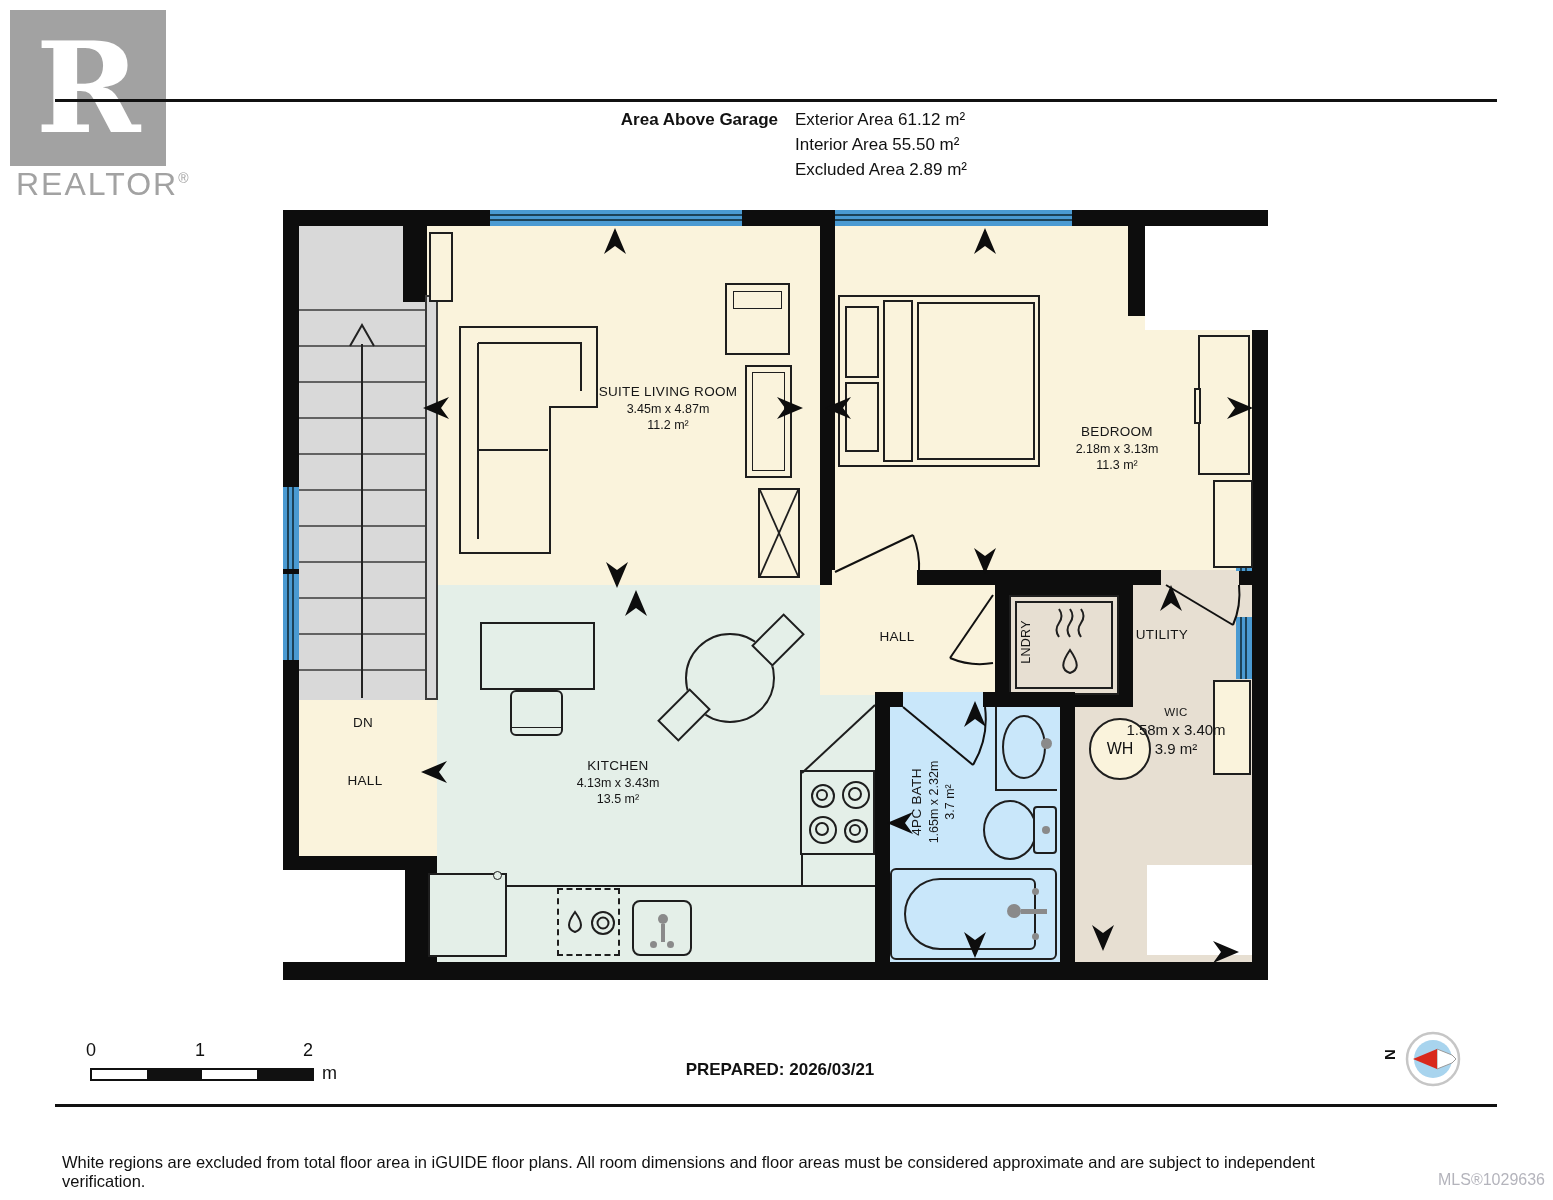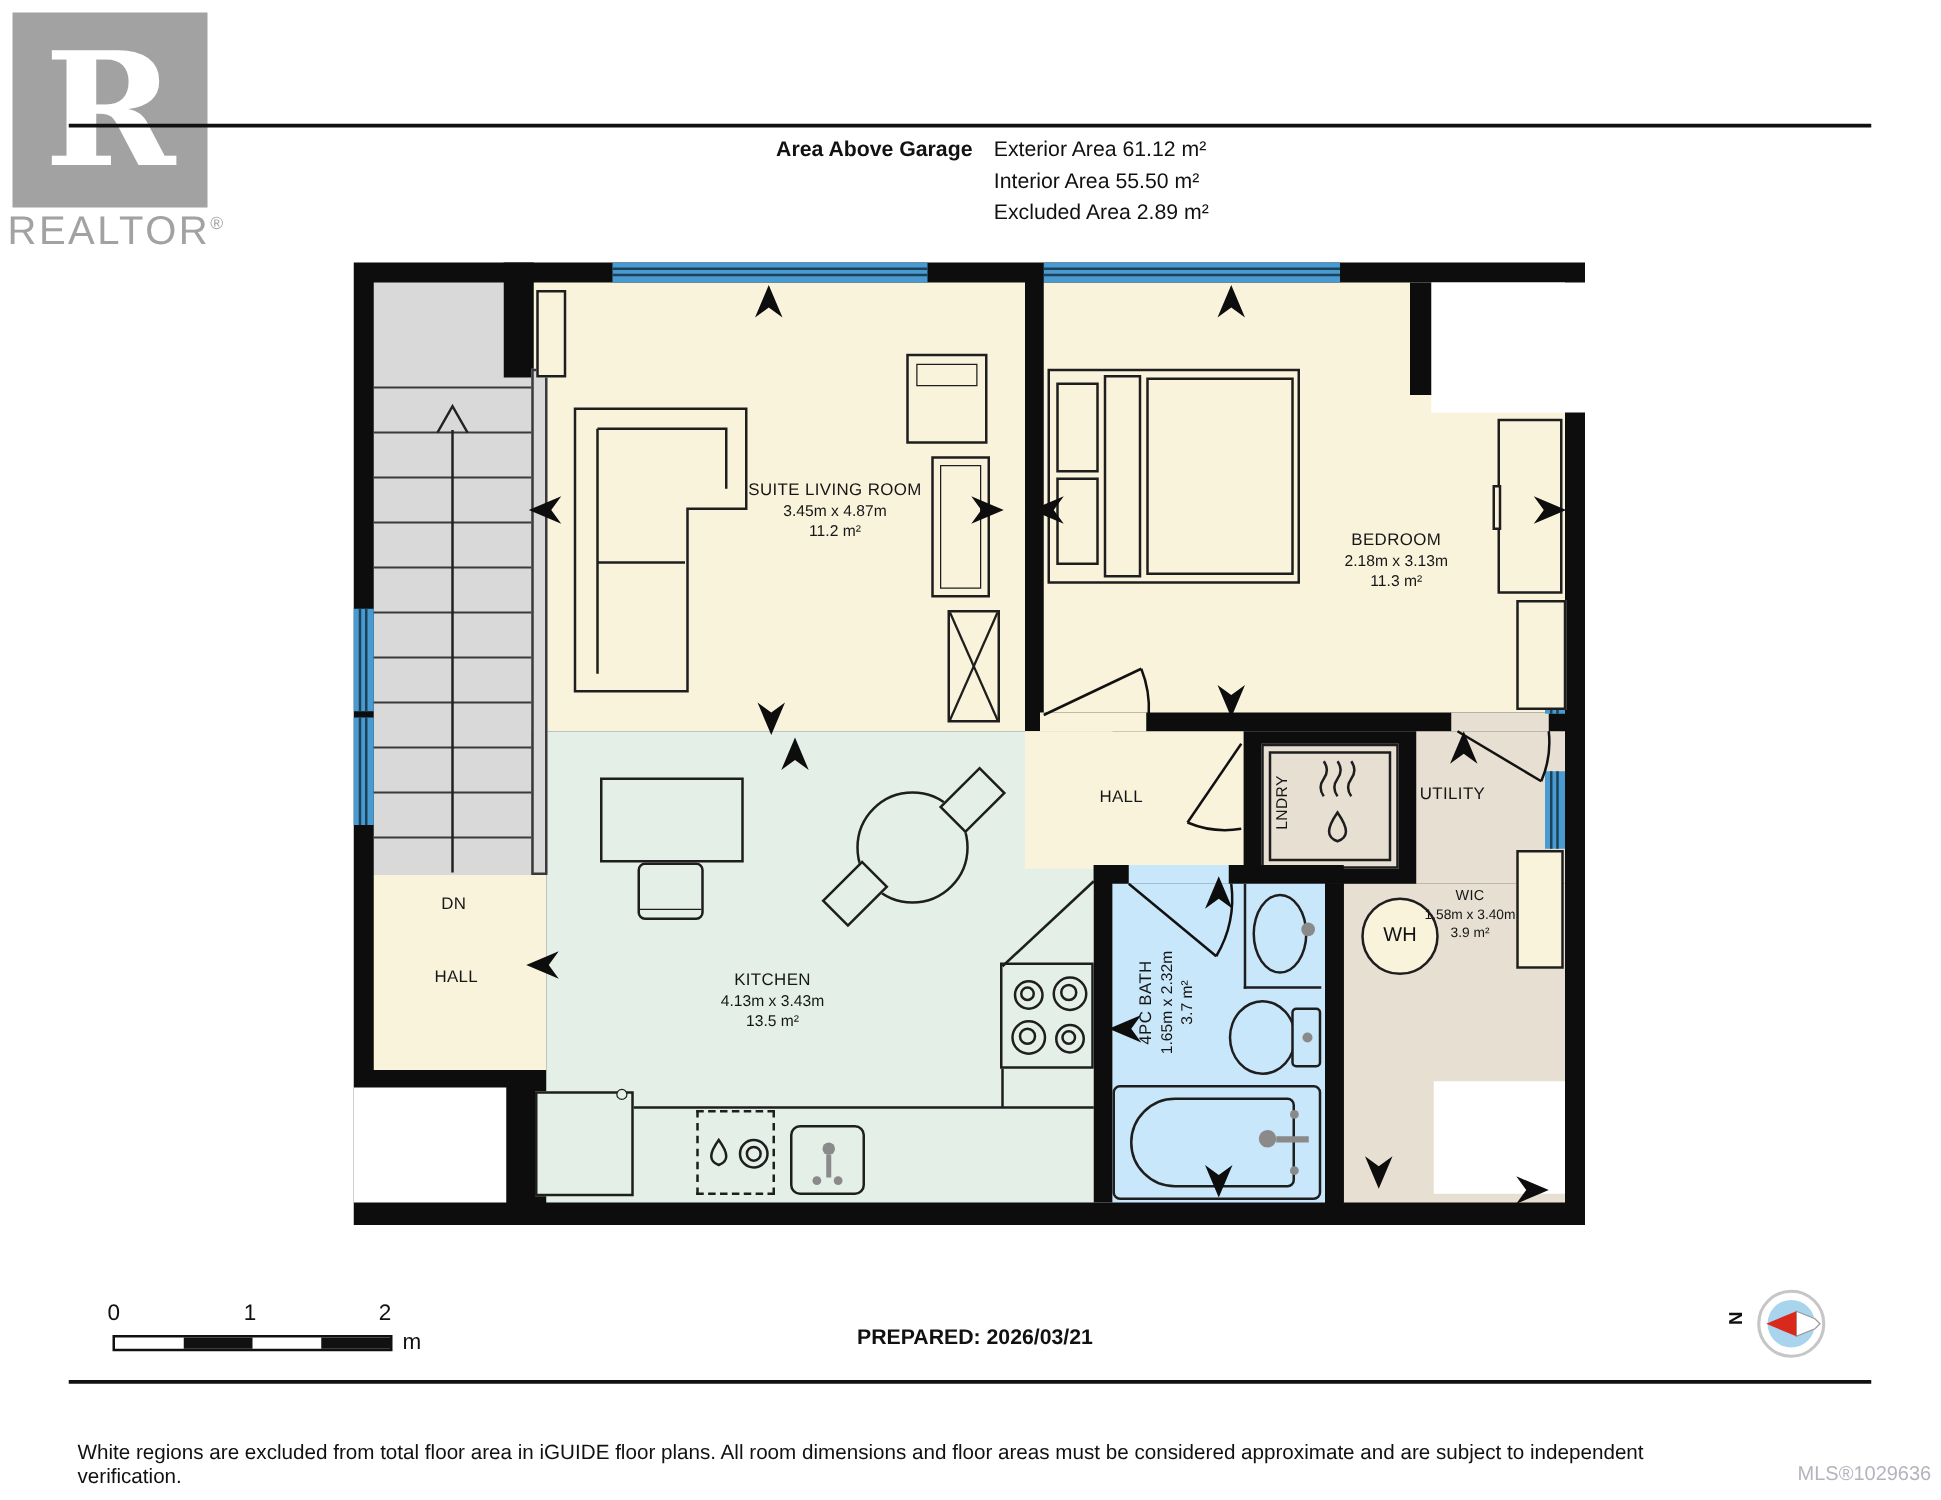--- a/index.html
+++ b/index.html
@@ -9,35 +9,35 @@
   }
   html,body{margin:0;padding:0;background:#fff;}
   #canvas{position:relative;width:1553px;height:1200px;background:#ffffff;overflow:hidden;
           font-family:"Liberation Sans", sans-serif;color:#111;}
   .abs{position:absolute;}
   .rule{position:absolute;background:#111;height:3px;}
   
   #logoBox{left:10px;top:10px;width:156px;height:156px;background:var(--logogray);
            display:flex;align-items:center;justify-content:center;}
   #logoR{color:#fff;font-family:"DejaVu Serif",serif;font-weight:bold;font-size:126px;line-height:1;}
-  #logoWord{left:6px;top:166px;color:var(--logogray);font-size:32px;letter-spacing:2px;}
+  #logoWord{left:16px;top:166px;color:var(--logogray);font-size:32px;letter-spacing:2px;}
   #logoWord sup{font-size:14px;}
   #title{left:0;top:52px;width:1553px;text-align:center;font-size:29px;font-weight:bold;letter-spacing:.2px;}
   #planLabel{top:110px;right:775px;font-size:17px;font-weight:bold;text-align:right;}
   .areaLine{left:795px;font-size:17px;}
   
   #plan{left:283px;top:210px;width:985px;height:770px;background:var(--wall);}
   .floor{position:absolute;}
   .furn{position:absolute;border:2px solid var(--ink);background:transparent;box-sizing:border-box;}
   .rlabel{position:absolute;text-align:center;transform:translate(-50%,-50%);line-height:1.3;white-space:nowrap;color:#161616;}
   .rlabel.rot{transform:translate(-50%,-50%) rotate(-90deg);}
   .rname{font-size:13.5px;letter-spacing:.3px;}
   .rdims{font-size:12.5px;}
   .small .rname{font-size:11.5px;}
-  .small .rdims{font-size:11px;}
+  .small .rdims{font-size:15px;}
   .window{position:absolute;background:var(--window);}
   .wl{position:absolute;background:var(--windowline);}
   svg.overlay{position:absolute;left:0;top:0;}
   
   #scaleNums span{position:absolute;transform:translateX(-50%);font-size:18px;}
   #scaleBar{left:90px;top:1068px;width:220px;height:9px;border:2px solid #111;background:#fff;}
   .seg{position:absolute;top:0;height:9px;width:55px;background:#111;}
   #scaleUnit{left:322px;top:1063px;font-size:18px;}
   #prepared{left:560px;top:1060px;width:440px;text-align:center;font-size:17px;font-weight:bold;}
   #compassN{left:1384px;top:1046px;font-size:15px;font-weight:bold;transform:rotate(-90deg);}
@@ -266,21 +266,21 @@
     <div class="rlabel" style="left:385px;top:198px;">
       <div class="rname">SUITE LIVING ROOM</div>
       <div class="rdims">3.45m x 4.87m</div>
       <div class="rdims">11.2 m²</div>
     </div>
     <div class="rlabel" style="left:834px;top:238px;">
       <div class="rname">BEDROOM</div>
       <div class="rdims">2.18m x 3.13m</div>
       <div class="rdims">11.3 m²</div>
     </div>
-    <div class="rlabel" style="left:335px;top:590px;text-align:center;">
+    <div class="rlabel" style="left:335px;top:572px;text-align:center;">
       <div class="rname">KITCHEN</div>
       <div class="rdims">4.13m x 3.43m</div>
       <div class="rdims">13.5 m²</div>
     </div>
     <div class="rlabel rot" style="left:650px;top:592px;">
       <div class="rname">4PC BATH</div>
       <div class="rdims">1.65m x 2.32m</div>
       <div class="rdims">3.7 m²</div>
     </div>
     <div class="rlabel small" style="left:893px;top:522px;">

